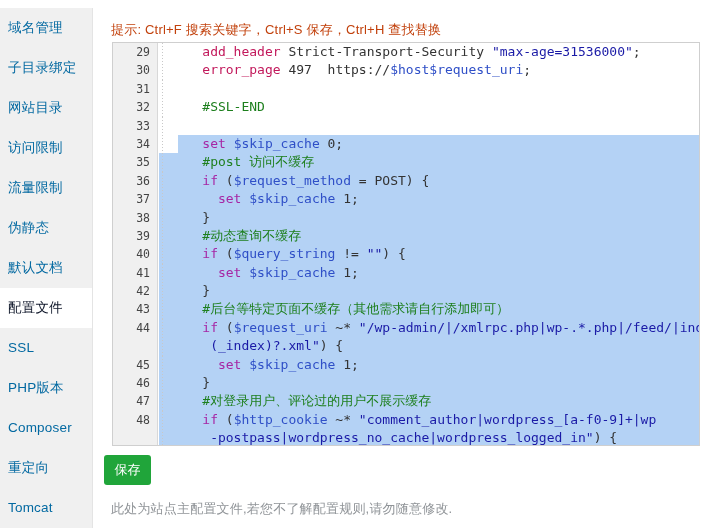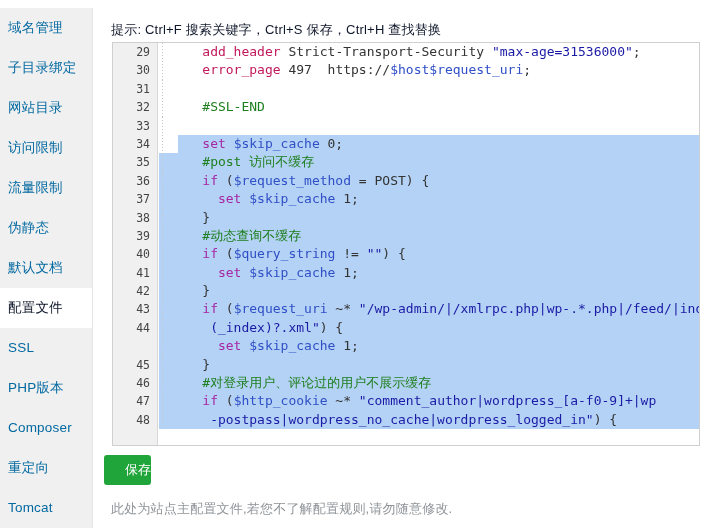--- a/index.html
+++ b/index.html
@@ -43,21 +43,21 @@
   #main {
     position: absolute;
     left: 94px; top: 0;
     width: 614px; height: 528px;
     background: #ffffff;
   }
   #hint {
     position: absolute;
     left: 17px; top: 21px;
     font-size: 13px;
-    color: #0f172a;
+    color: #c2410c;
     white-space: nowrap;
     letter-spacing: 0.2px;
   }
 
   
   #editor {
     position: absolute;
     left: 18px; top: 42px;
     width: 588px; height: 404px;
     border: 1px solid #cfcfcf;
@@ -120,21 +120,20 @@
     left: 10px; top: 455px;
     width: 47px; height: 30px;
     background: #20a53a;
     color: #ffffff;
     border: none;
     border-radius: 3px;
     font-size: 13px;
     font-family: "Liberation Sans", "DejaVu Sans", sans-serif;
     cursor: pointer;
     padding: 0;
-    text-align: right;
   }
   #footer-note {
     position: absolute;
     left: 17px; top: 500px;
     font-size: 13px;
     color: #909498;
     white-space: nowrap;
     letter-spacing: 0.2px;
   }
 </style>
@@ -196,20 +195,21 @@
           <div class="row"><span class="guide"></span></div>
           <div class="row sel-partial"><span class="guide"></span><span class="pl">    </span><span class="kw">set</span><span class="pl"> </span><span class="var">$skip_cache</span><span class="pl"> 0;</span></div>
           <div class="row sel"><span class="guide"></span><span class="pl">    </span><span class="cmt">#post 访问不缓存</span></div>
           <div class="row sel"><span class="guide"></span><span class="pl">    </span><span class="kw">if</span><span class="pl"> (</span><span class="var">$request_method</span><span class="pl"> = POST) {</span></div>
           <div class="row sel"><span class="guide"></span><span class="pl">      </span><span class="kw">set</span><span class="pl"> </span><span class="var">$skip_cache</span><span class="pl"> 1;</span></div>
           <div class="row sel"><span class="guide"></span><span class="pl">    }</span></div>
           <div class="row sel"><span class="guide"></span><span class="pl">    </span><span class="cmt">#动态查询不缓存</span></div>
           <div class="row sel"><span class="guide"></span><span class="pl">    </span><span class="kw">if</span><span class="pl"> (</span><span class="var">$query_string</span><span class="pl"> != </span><span class="str">""</span><span class="pl">) {</span></div>
           <div class="row sel"><span class="guide"></span><span class="pl">      </span><span class="kw">set</span><span class="pl"> </span><span class="var">$skip_cache</span><span class="pl"> 1;</span></div>
           <div class="row sel"><span class="guide"></span><span class="pl">    }</span></div>
+          <div class="row sel"><span class="guide"></span><span class="pl">    </span><span class="cmt">#后台等特定页面不缓存（其他需求请自行添加即可）</span></div>
           <div class="row sel"><span class="guide"></span><span class="pl">    </span><span class="kw">if</span><span class="pl"> (</span><span class="var">$request_uri</span><span class="pl"> ~* </span><span class="str">"/wp-admin/|/xmlrpc.php|wp-.*.php|/feed/|index.php|sitemap</span></div>
           <div class="row sel"><span class="guide"></span><span class="pl">     </span><span class="str">(_index)?.xml"</span><span class="pl">) {</span></div>
           <div class="row sel"><span class="guide"></span><span class="pl">      </span><span class="kw">set</span><span class="pl"> </span><span class="var">$skip_cache</span><span class="pl"> 1;</span></div>
           <div class="row sel"><span class="guide"></span><span class="pl">    }</span></div>
           <div class="row sel"><span class="guide"></span><span class="pl">    </span><span class="cmt">#对登录用户、评论过的用户不展示缓存</span></div>
           <div class="row sel"><span class="guide"></span><span class="pl">    </span><span class="kw">if</span><span class="pl"> (</span><span class="var">$http_cookie</span><span class="pl"> ~* </span><span class="str">"comment_author|wordpress_[a-f0-9]+|wp</span></div>
           <div class="row sel"><span class="guide"></span><span class="pl">     </span><span class="str">-postpass|wordpress_no_cache|wordpress_logged_in"</span><span class="pl">) {</span></div>
         </div>
     </div>
 

